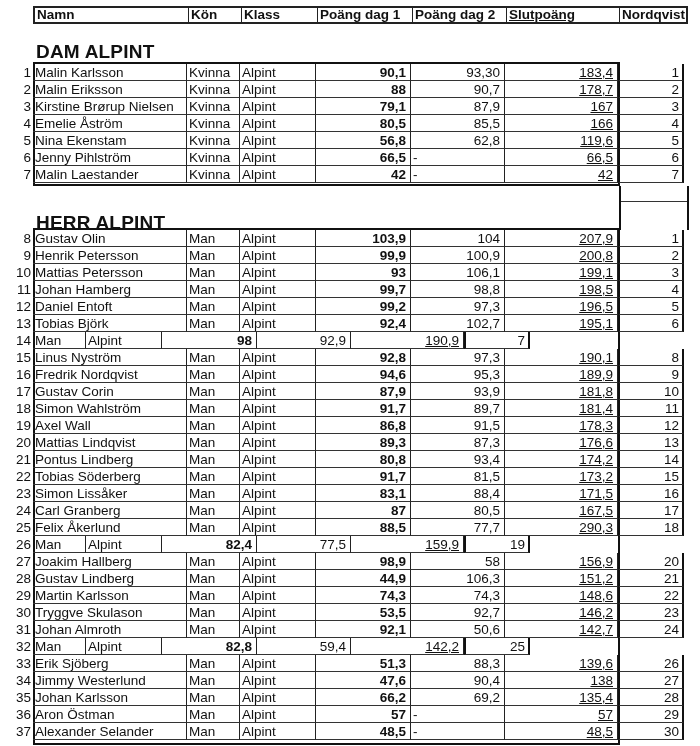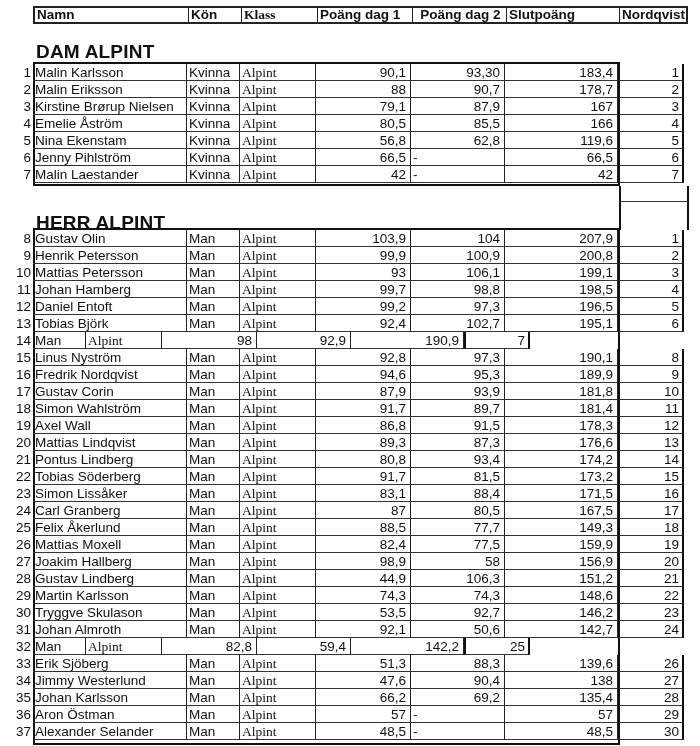--- a/index.html
+++ b/index.html
@@ -3,22 +3,22 @@
 <meta charset="utf-8">
 <style>
   html, body { margin: 0; padding: 0; background: #ffffff; }
   body { width: 700px; height: 746px; position: relative; overflow: hidden;
          font-family: "Liberation Sans", sans-serif; color: #111; }
   .hdr { position: absolute; top: 6px; left: 33px; height: 18px; display: flex;
          border: 2px solid #222; box-sizing: border-box; width: 655px; }
   .hdr div { font-weight: bold; font-size: 13.5px; line-height: 14px; padding-left: 2px;
              border-right: 1.5px solid #222; box-sizing: border-box; white-space: nowrap; overflow: hidden; }
   .hdr div:last-child { border-right: none; }
-  .c-name { width: 154px; } .c-kon { width: 53px; } .c-klass { width: 76px; font-family: Liberation Serif, serif; }
-  .c-p1 { width: 95px; } .c-p2 { width: 94px; text-align: center; } .c-slut { width: 113px; } .c-plac { width: 66px; }
+  .c-name { width: 154px; } .c-kon { width: 53px; } .c-klass { width: 76px; }
+  .c-p1 { width: 95px; font-weight: bold; } .c-p2 { width: 94px; } .c-slut { width: 113px; text-decoration: underline; } .c-plac { width: 66px; }
   .section-title { position: absolute; left: 36px; font-weight: bold; font-size: 19px; letter-spacing: 0.2px; }
   .tbl { position: absolute; left: 33px; width: 655px; }
   .row { display: flex; height: 17px; box-sizing: border-box; position: relative; }
   .row .num { position: absolute; left: -33px; width: 31px; text-align: right; font-size: 13.5px; line-height: 17px; }
   .cell { font-size: 13.5px; line-height: 17px; box-sizing: border-box; border-right: 1.5px solid #222;
           border-bottom: 1.5px solid #333; white-space: nowrap; overflow: hidden; padding: 0 2px; }
   .cell.r { text-align: right; padding-right: 4px; }
   .cell.plac { border-left: 2px solid #111; border-right: 2px solid #111; text-align: right; padding-right: 3px; }
   .tblwrap { position: absolute; border: 2px solid #111; box-sizing: border-box; pointer-events: none; }
   .gap-box { position: absolute; left: 619px; width: 70px; border: 2px solid #111; border-top: none;
@@ -289,26 +289,25 @@
       <div class="cell r c-slut">167,5</div>
       <div class="cell plac c-plac">17</div>
     </div>
     <div class="row">
       <span class="num">25</span>
       <div class="cell c-name">Felix Åkerlund</div>
       <div class="cell c-kon">Man</div>
       <div class="cell c-klass">Alpint</div>
       <div class="cell r c-p1">88,5</div>
       <div class="cell r c-p2">77,7</div>
-      <div class="cell r c-slut">149,3</div>
+      <div class="cell r c-slut">290,3</div>
       <div class="cell plac c-plac">18</div>
     </div>
     <div class="row">
       <span class="num">26</span>
-      <div class="cell c-name">Mattias Moxell</div>
       <div class="cell c-kon">Man</div>
       <div class="cell c-klass">Alpint</div>
       <div class="cell r c-p1">82,4</div>
       <div class="cell r c-p2">77,5</div>
       <div class="cell r c-slut">159,9</div>
       <div class="cell plac c-plac">19</div>
     </div>
     <div class="row">
       <span class="num">27</span>
       <div class="cell c-name">Joakim Hallberg</div>

